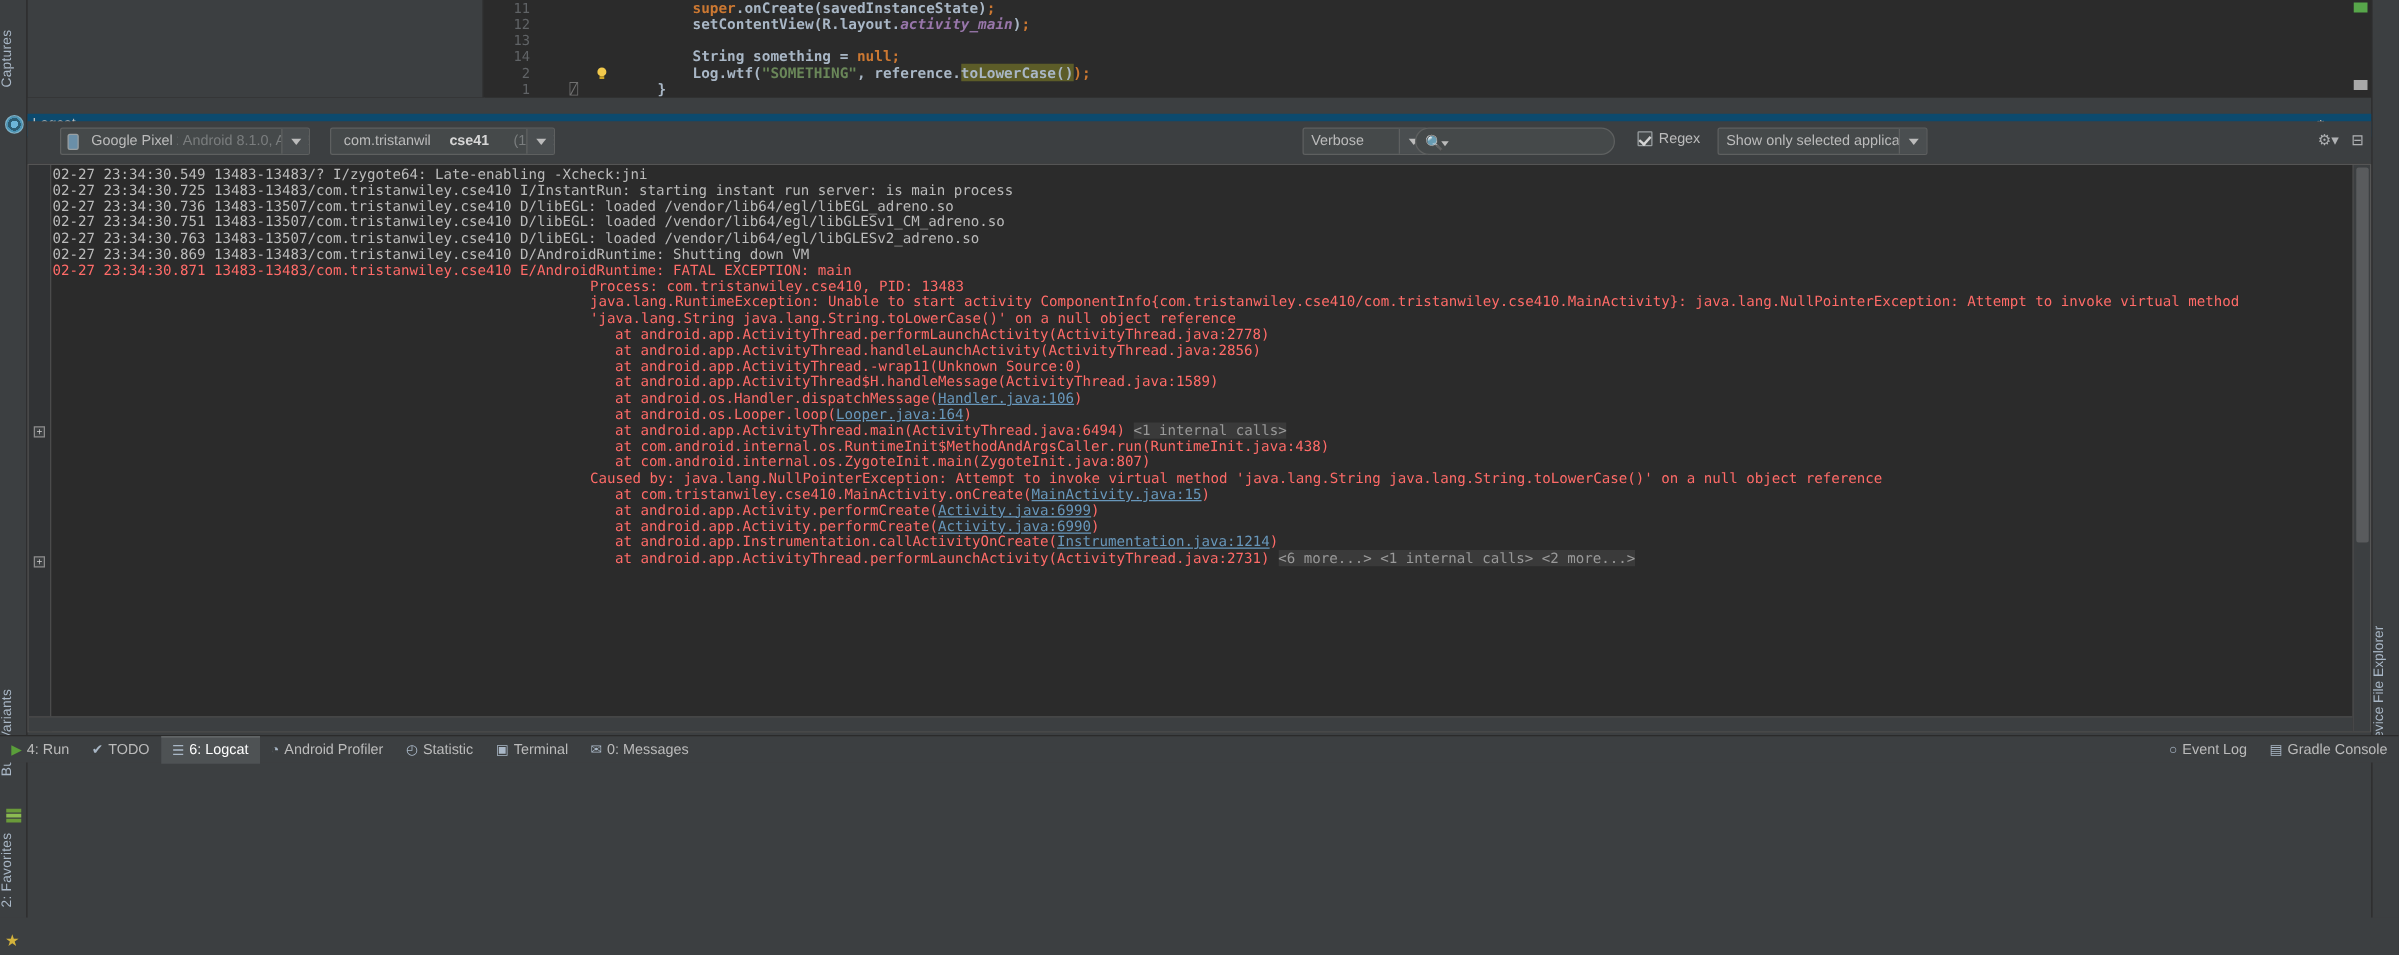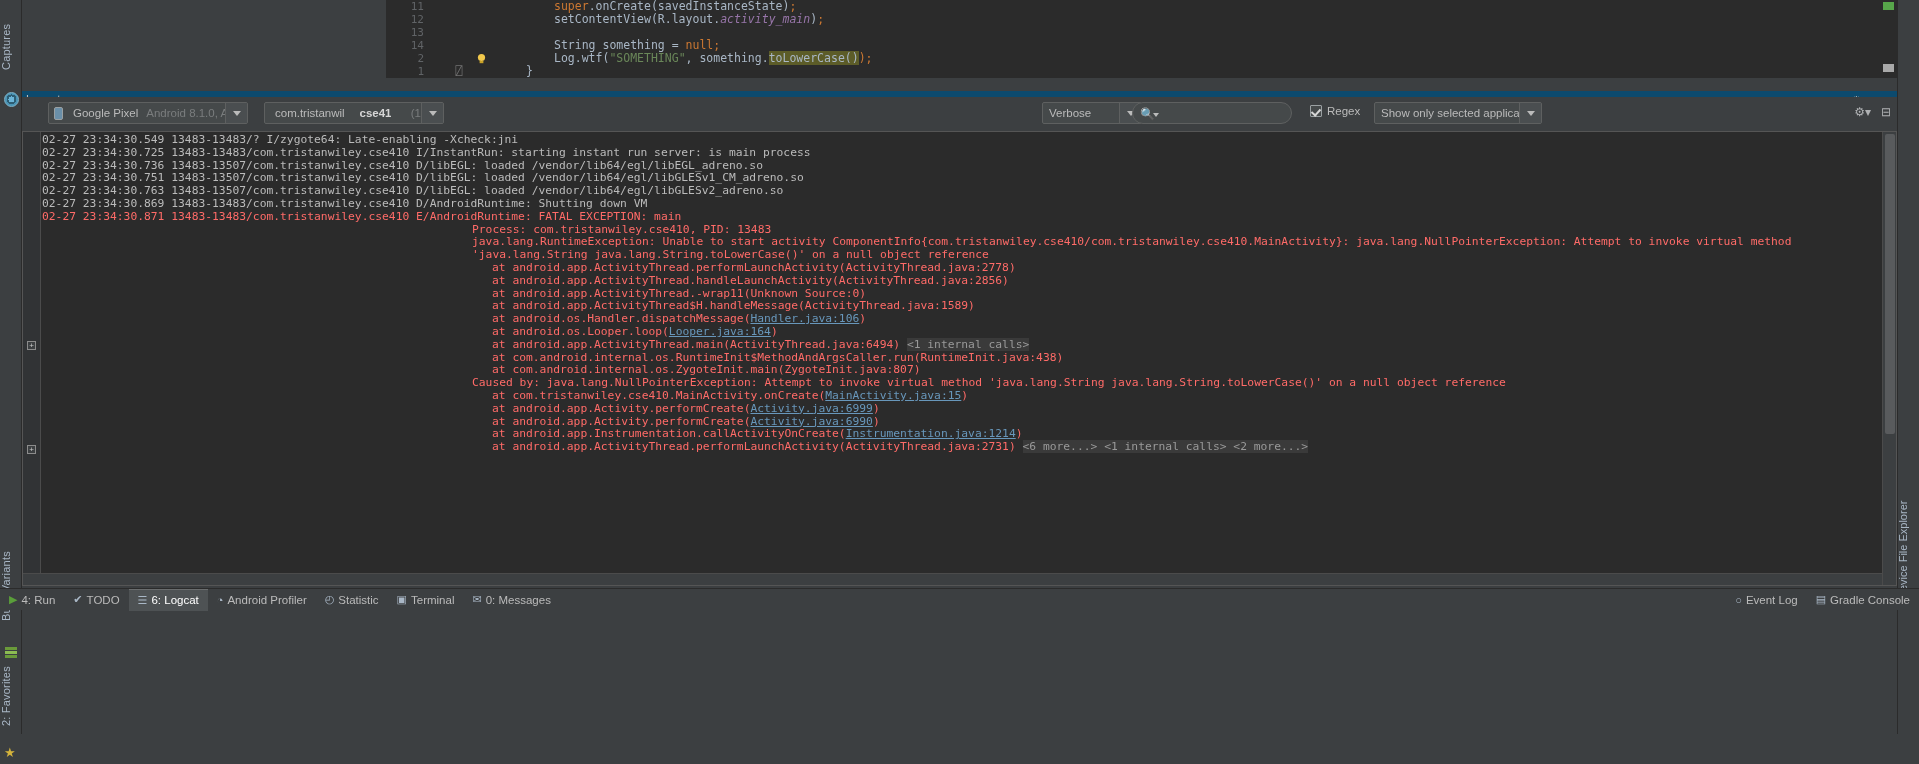--- a/index.html
+++ b/index.html
@@ -90,21 +90,21 @@
     font-family: "DejaVu Sans Mono", monospace;
     font-size: 11.5px;
     line-height: 13px;
     white-space: pre;
     color: #a9b7c6;
   }
   .gutter-num {
     position:absolute; left:0; width:36px; text-align:right;
     color:#606366; font-family:"DejaVu Sans Mono", monospace; font-size:11px;
   }
-  .code-text { position:absolute; left:110px; }
+  .code-text { position:absolute; left:110px;font-weight:bold; }
   .fold-col { position:absolute; left:60px; width:22px; text-align:center; color:#707070; }
   .kw { color:#cc7832; }
   .str { color:#6a8759; }
   .fld { color:#9876aa; font-style:italic; }
   .err-hl { background:#5c5c28; color:#a9b7c6; }
   .punct { color:#cc7832; }
   .bulb {
     position:absolute; left:88px; top:1px;
     width:11px;height:11px;
   }
@@ -351,21 +351,21 @@
   <div class="editor">
     <div class="editor-blank-left"></div>
     <div class="code-area" id="code-area">
         <div class="code-line"><span class="gutter-num">11</span><span class="code-text" style="left: 166px;"><span class="kw">super</span><span>.onCreate(savedInstanceState)</span><span class="punct">;</span></span></div>
         <div class="code-line"><span class="gutter-num">12</span><span class="code-text" style="left: 166px;"><span>setContentView(R.layout.</span><span class="fld">activity_main</span><span>)</span><span class="punct">;</span></span></div>
         <div class="code-line"><span class="gutter-num">13</span><span class="code-text" style="left: 110px;"></span></div>
         <div class="code-line"><span class="gutter-num">14</span><span class="code-text" style="left: 166px;"><span>String something = </span><span class="kw">null</span><span class="punct">;</span></span></div>
         <div class="code-line"><span class="gutter-num">2</span><span class="bulb"><svg viewBox="0 0 11 11" width="11" height="11">
               <circle cx="5.5" cy="4.5" r="3.6" fill="#f2c94c"></circle>
               <rect x="3.6" y="8" width="3.8" height="2.2" fill="#c9a227"></rect>
-            </svg></span><span class="code-text" style="left: 166px;"><span>Log.wtf(</span><span class="str">"SOMETHING"</span><span>, something.</span><span class="err-hl">toLowerCase()</span><span class="punct">);</span></span></div>
+            </svg></span><span class="code-text" style="left: 166px;"><span>Log.wtf(</span><span class="str">"SOMETHING"</span><span>, reference.</span><span class="err-hl">toLowerCase()</span><span class="punct">);</span></span></div>
         <div class="code-line"><span class="gutter-num">1</span><span class="fold-col">⍁</span><span class="code-text" style="left: 138px;"><span>}</span></span></div>
       </div>
     <div class="scroll-marker"></div>
     <div class="scroll-marker2"></div>
   </div>
 
   <div class="logcat-header">
     <div class="logcat-title">Logcat</div>
     <div class="hdr-gear">⚙▾</div>
     <div class="hdr-min">—</div>

